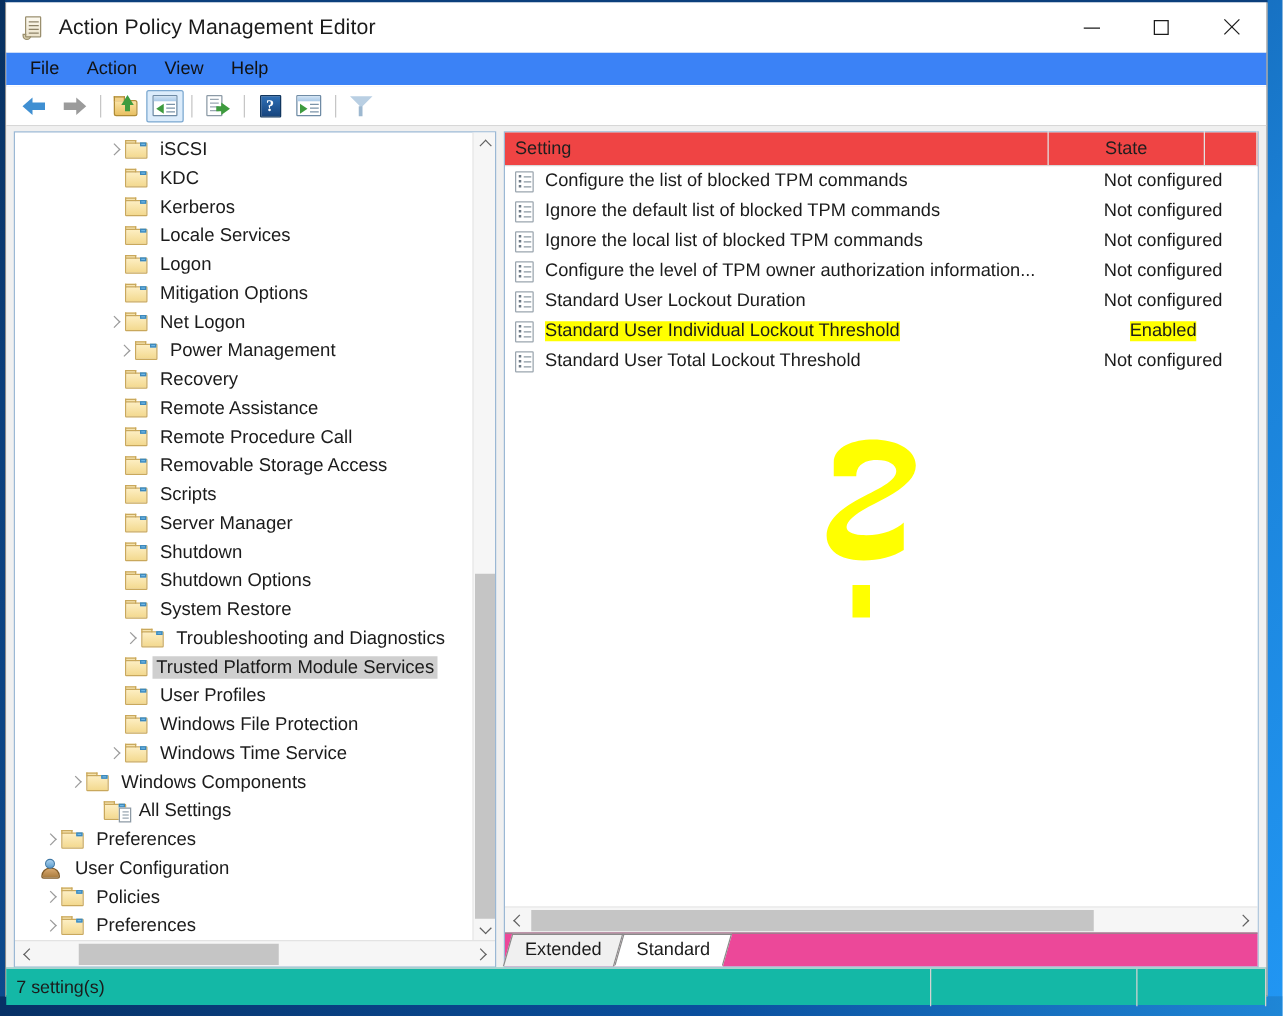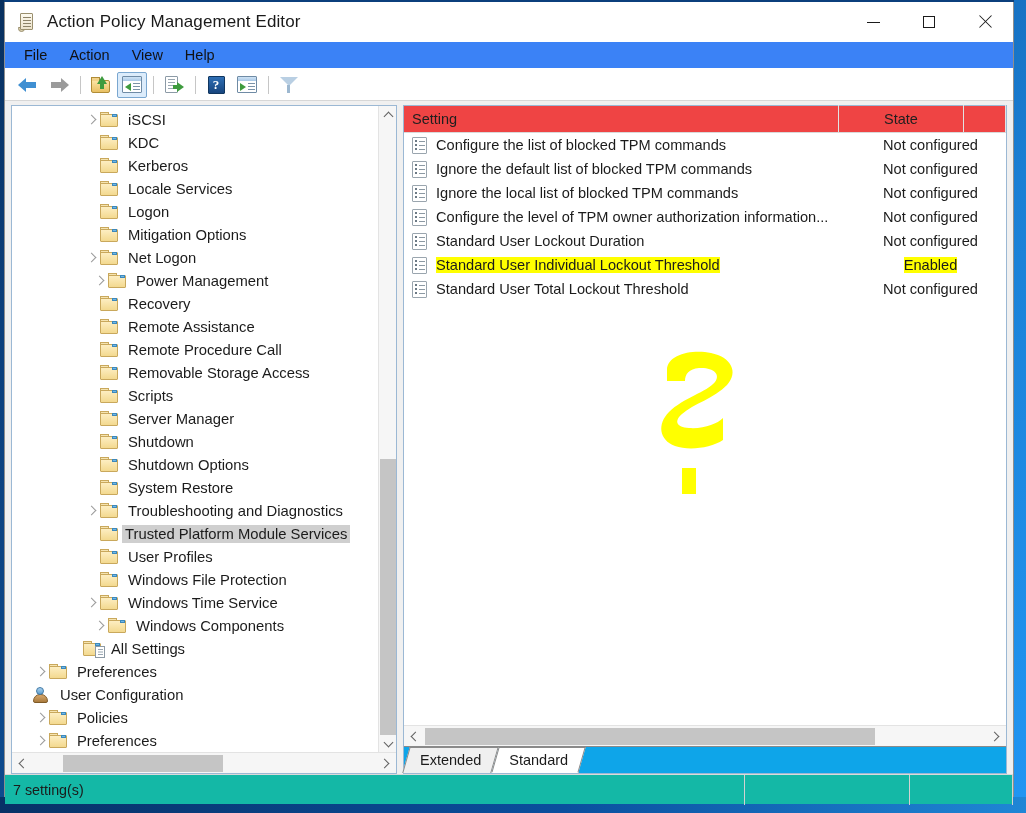--- a/index.html
+++ b/index.html
@@ -390,21 +390,21 @@
   .srow .sstate { width:133px; flex:none; text-align:center; }
 
   
   #qmark {
     position:absolute; pointer-events:none;
   }
 
   
   #tabstrip {
     height:27px; flex:none; position:relative;
-    background:#0ea5e9; border-top:1px solid #8a8a8a;
+    background:#ec4899; border-top:1px solid #8a8a8a;
     display:flex; align-items:flex-start; padding-left:2px;
   }
   .vtab {
     position:relative; height:26px;
     display:flex; align-items:center;
     font-size:14.5px; color:#1b1b1b;
     padding:0 14px 0 14px;
   }
   .vtab .shape {
     position:absolute; left:0; top:0; right:0; bottom:0;
@@ -673,21 +673,21 @@
             </div>
             <div class="tnode" style="padding-left: 72px;">
               <div class="twist"></div>
               <div class="fico">
                 <div class="ftab"></div>
                 <div class="body"></div>
                 <div class="blue"></div>
               </div>
               <div class="tlabel">System Restore</div>
             </div>
-            <div class="tnode" style="padding-left: 72px;">
+            <div class="tnode" style="padding-left: 72px; margin-left: 13px;">
               <div class="twist has"></div>
               <div class="fico">
                 <div class="ftab"></div>
                 <div class="body"></div>
                 <div class="blue"></div>
               </div>
               <div class="tlabel">Troubleshooting and Diagnostics</div>
             </div>
             <div class="tnode selected" style="padding-left: 72px;">
               <div class="twist"></div>
@@ -718,21 +718,21 @@
             </div>
             <div class="tnode" style="padding-left: 72px;">
               <div class="twist has"></div>
               <div class="fico">
                 <div class="ftab"></div>
                 <div class="body"></div>
                 <div class="blue"></div>
               </div>
               <div class="tlabel">Windows Time Service</div>
             </div>
-            <div class="tnode" style="padding-left: 80px;">
+            <div class="tnode" style="padding-left: 41px;">
               <div class="twist has"></div>
               <div class="fico">
                 <div class="ftab"></div>
                 <div class="body"></div>
                 <div class="blue"></div>
               </div>
               <div class="tlabel">Windows Components</div>
             </div>
             <div class="tnode" style="padding-left: 55px;">
               <div class="twist"></div>

